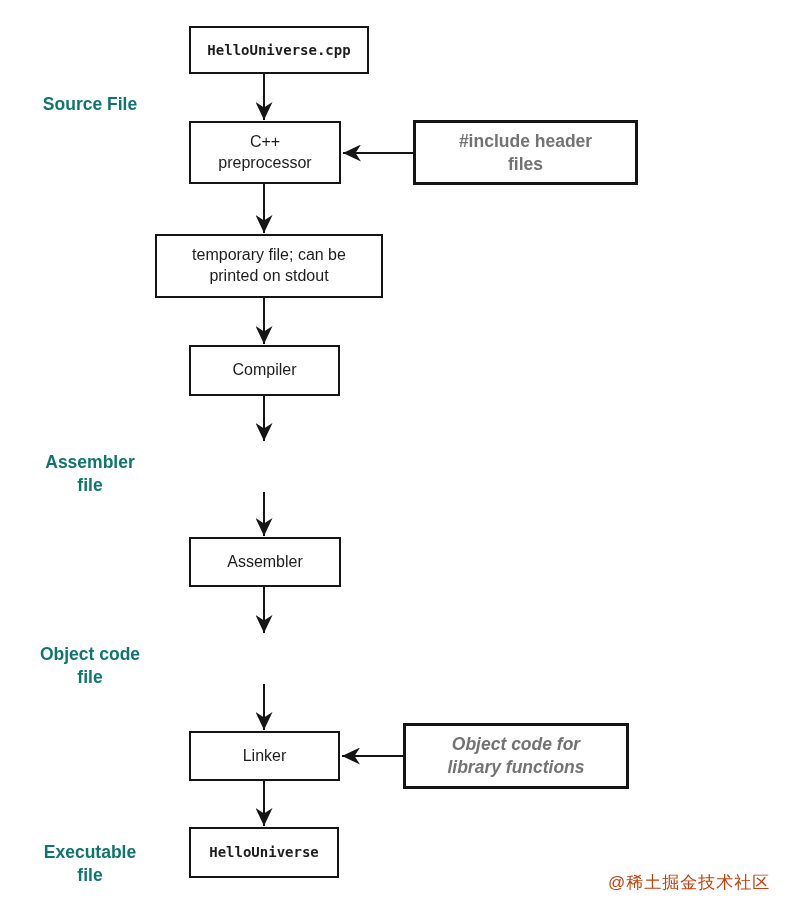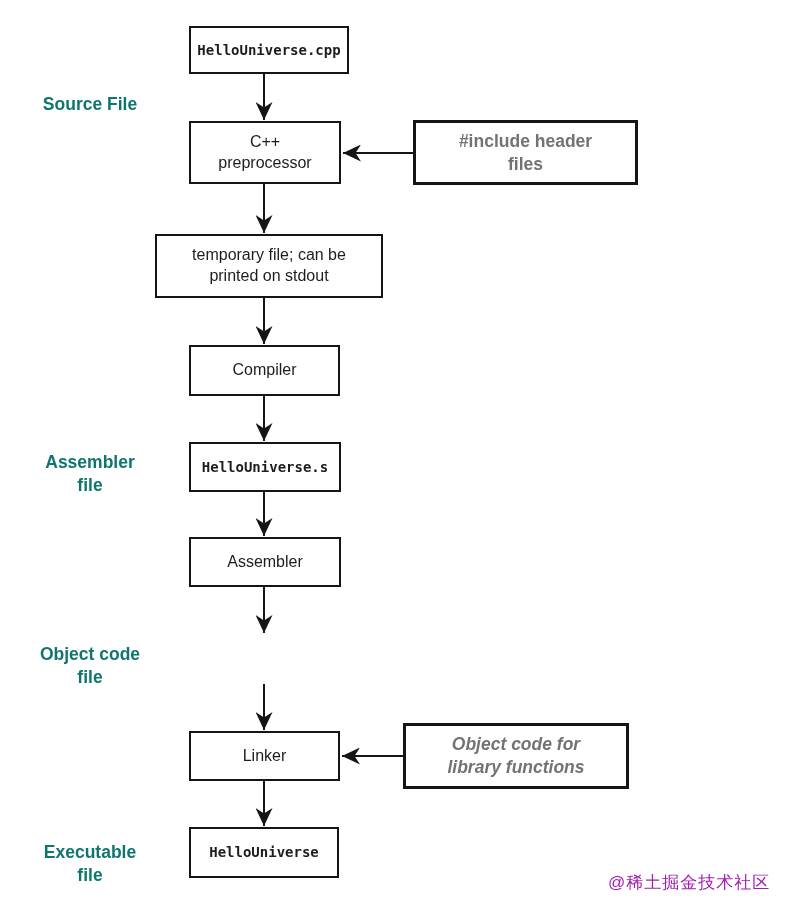--- a/index.html
+++ b/index.html
@@ -44,21 +44,21 @@
   }
   .stage-label {
     position:absolute;
     font-weight:bold;
     font-size:17.5px;
     line-height:1.3;
     color:#0f766e;
     text-align:center;
     white-space:pre-line;
   }
-  #b1 { left:189px; top:26px;  width:160px; height:48px; }
+  #b1 { left:189px; top:26px;  width:180px; height:48px; }
   #b2 { left:189px; top:121px; width:152px; height:63px; }
   #b3 { left:155px; top:234px; width:228px; height:64px; }
   #b4 { left:189px; top:345px; width:151px; height:51px; }
   #b5 { left:189px; top:442px; width:152px; height:50px; }
   #b6 { left:189px; top:537px; width:152px; height:50px; }
   #b7 { left:189px; top:634px; width:152px; height:50px; }
   #b8 { left:189px; top:731px; width:151px; height:50px; }
   #b9 { left:189px; top:827px; width:150px; height:51px; }
   #s1 { left:413px; top:120px; width:225px; height:65px; }
   #s2 { left:403px; top:723px; width:226px; height:66px;font-style:italic; }
@@ -67,21 +67,21 @@
   #l3 { left:8px;  top:643px; width:164px; }
   #l4 { left:15px; top:841px; width:150px; }
   #arrow-layer {
     position:absolute; left:0; top:0;
     pointer-events:none;
   }
   #watermark {
     position:absolute;
     left:608px; top:871px; width:170px;
     font-size:17px;
-    color:#a21caf;
+    color:#c2410c;
     letter-spacing:1px;
   }
 </style>
 </head>
 <body>
 
 <div id="canvas">
 
   <svg id="arrow-layer" width="786" height="918" viewBox="0 0 786 918">
     <defs>
@@ -100,21 +100,20 @@
     <line x1="413" y1="153" x2="343" y2="153" stroke="#151515" stroke-width="2" marker-end="url(#ah)"></line>
     <line x1="403" y1="756" x2="342" y2="756" stroke="#151515" stroke-width="2" marker-end="url(#ah)"></line>
   </svg>
 
   <div id="b1" class="node code">HelloUniverse.cpp</div>
   <div id="b2" class="node">C++
 preprocessor</div>
   <div id="b4" class="node">Compiler</div>
   <div id="b3" class="node">temporary file; can be
 printed on stdout</div>
-  <div id="b5" class="node code">HelloUniverse.s</div>
   <div id="b6" class="node">Assembler</div>
   <div id="b8" class="node">Linker</div>
   <div id="b9" class="node code">HelloUniverse</div>
 
   <div id="s1" class="side-node">#include header
 files</div>
   <div id="s2" class="side-node">Object code for
 library functions</div>
 
   <div id="l1" class="stage-label">Source File</div>

